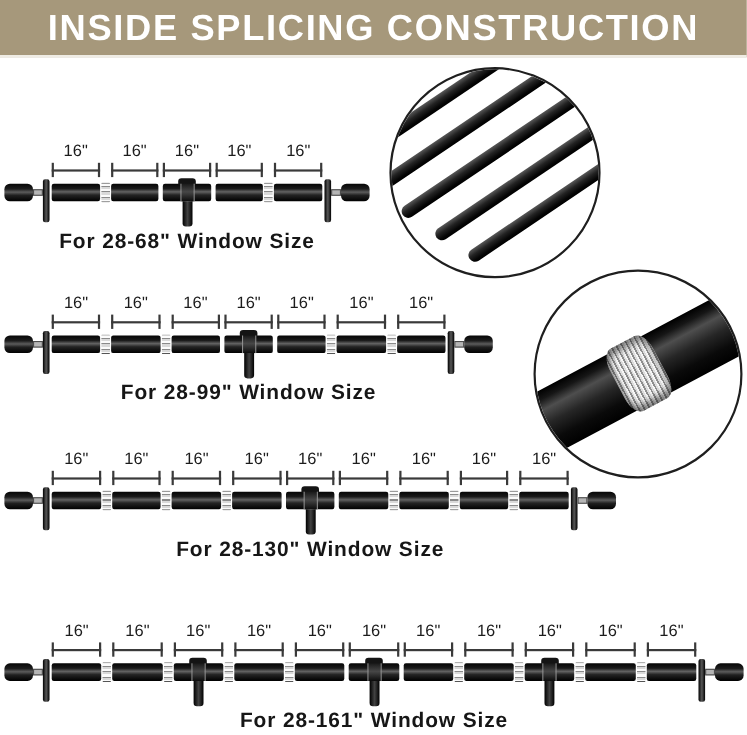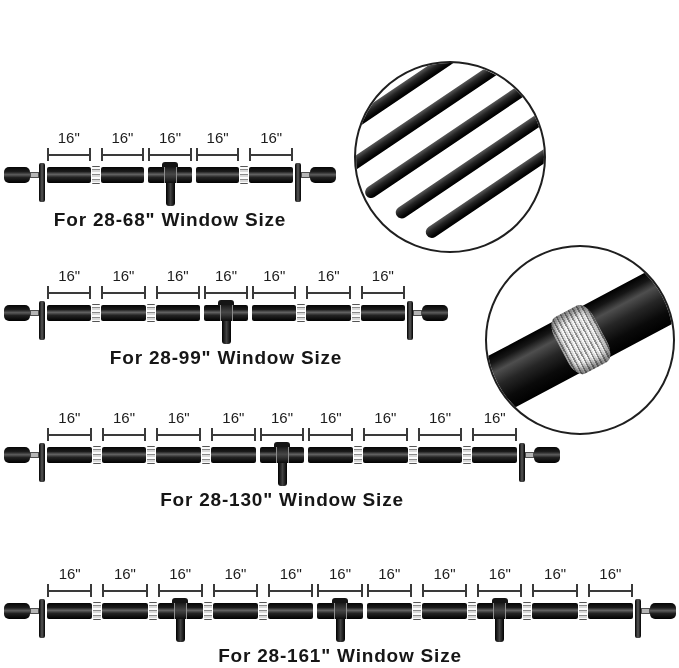--- a/index.html
+++ b/index.html
@@ -86,20 +86,23 @@
   .caption{
     width:440px;text-align:center;font-size:19px;font-weight:bold;
     color:#161616;letter-spacing:.8px;white-space:nowrap;
   }
 </style>
 </head>
 <body>
 
 <div class="page">
 
+  <div class="header">
+    <h1>INSIDE SPLICING CONSTRUCTION</h1>
+  </div>
 
   <div class="inset" id="inset-rods">
     <div class="rods-tilt" id="rods-tilt">
         <div class="rod-pill" style="top: 2px; left: -14px;"></div>
         <div class="rod-pill" style="top: 35.5px; left: 0px;"></div>
         <div class="rod-pill" style="top: 69px; left: 14px;"></div>
         <div class="rod-pill" style="top: 102.5px; left: 28px;"></div>
         <div class="rod-pill" style="top: 136px; left: 42px;"></div>
       </div>
   </div>

